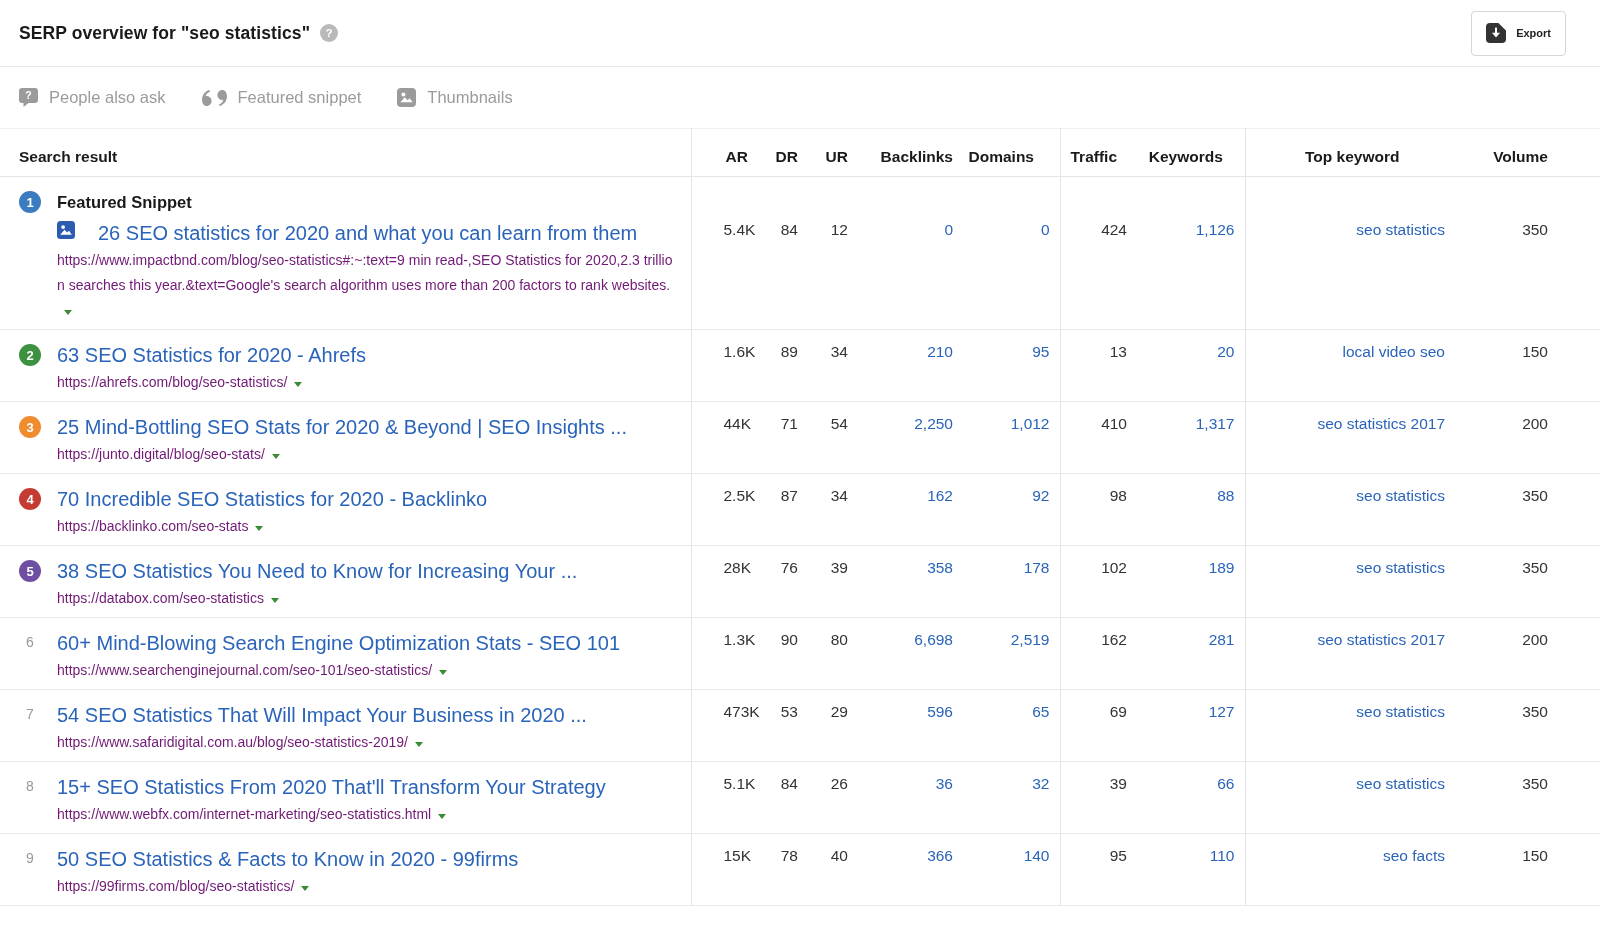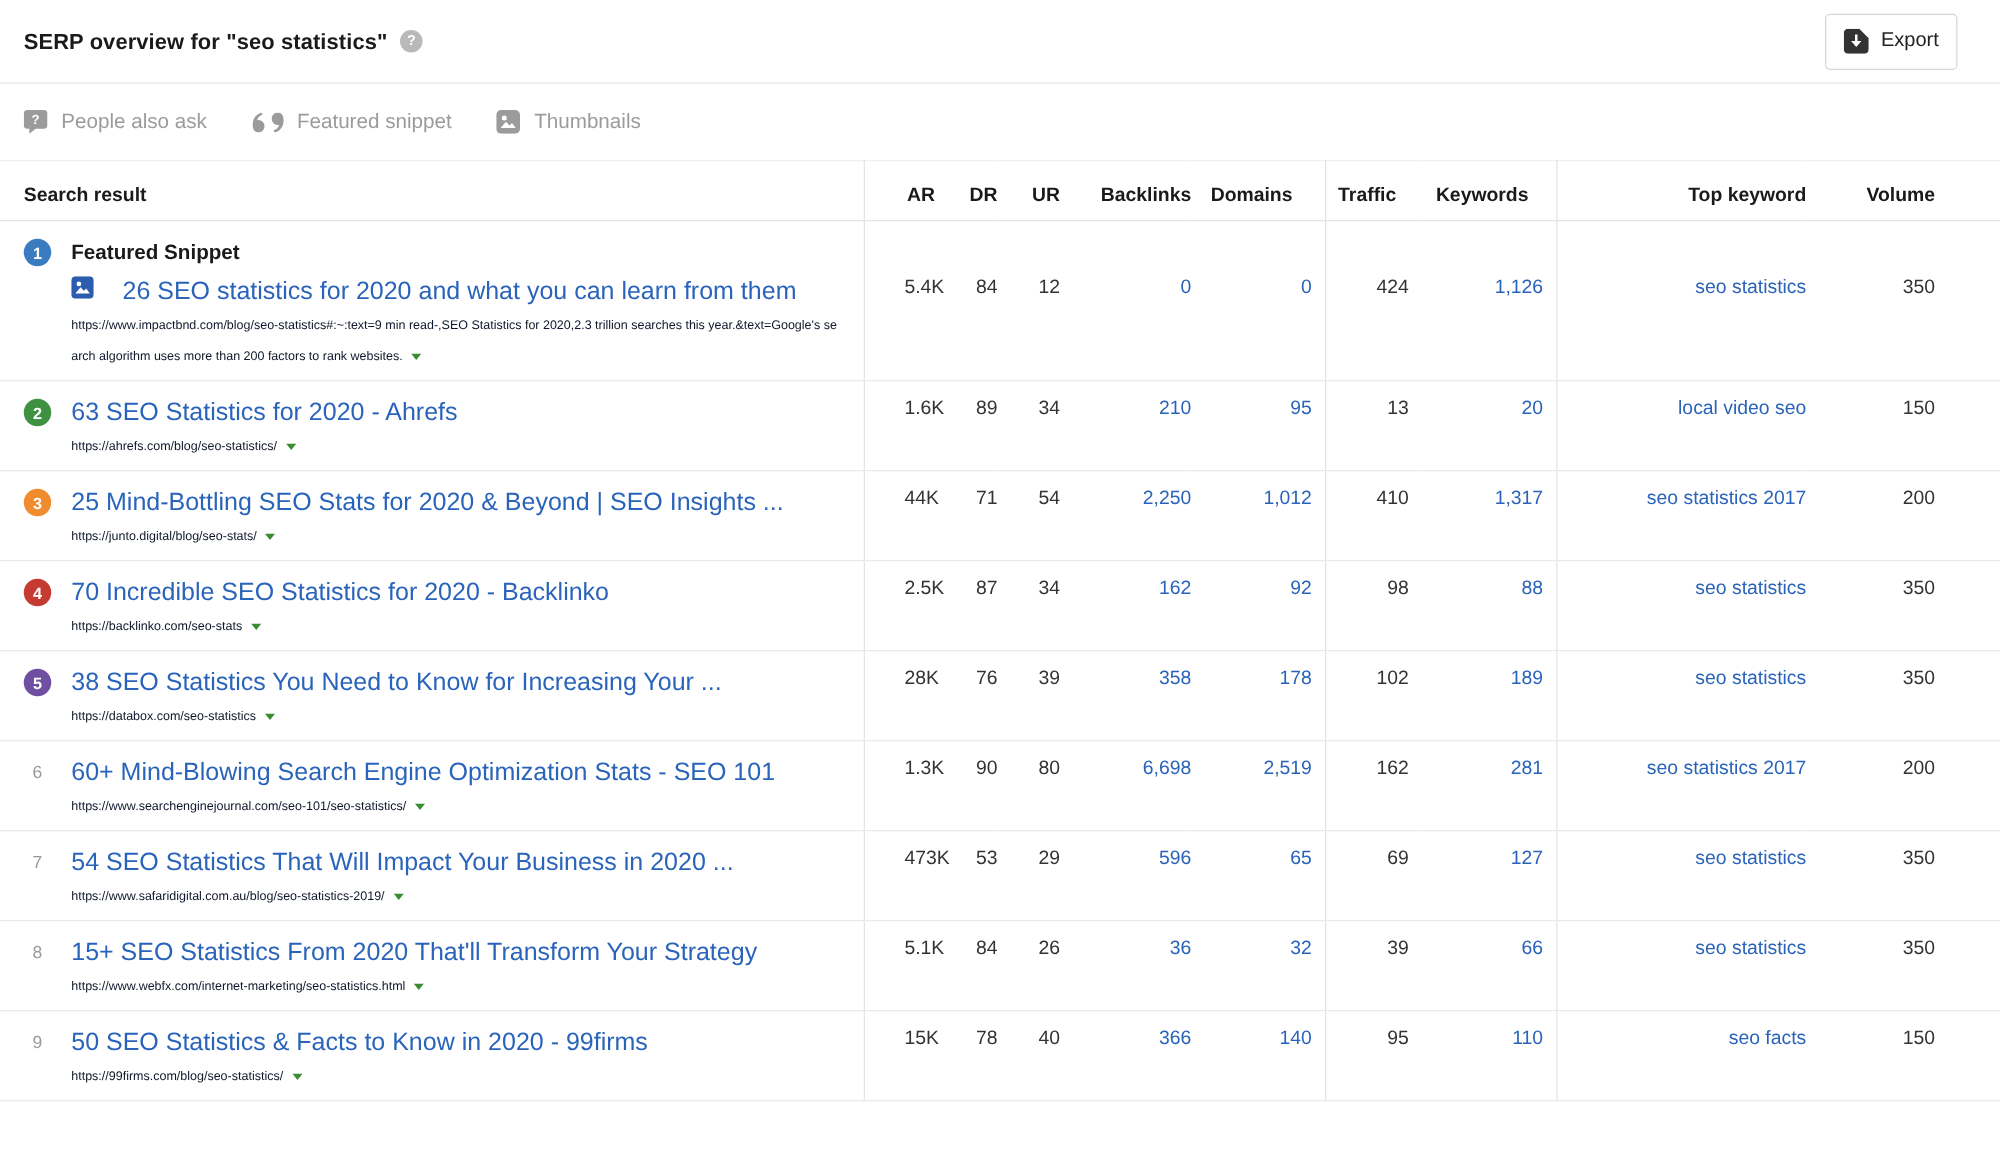--- a/index.html
+++ b/index.html
@@ -9,35 +9,35 @@
 
   
   .topbar { display:flex; align-items:center; justify-content:space-between;
             height:67px; padding:0 34px 0 19px; border-bottom:1px solid #e8e8e8; }
   .title-wrap { display:flex; align-items:center; gap:10px; }
   .page-title { margin:0; font-size:17.5px; font-weight:bold; color:#1a1a1a; letter-spacing:.1px; }
   .help { width:18px; height:18px; border-radius:50%; background:#b9b9b9; color:#fff;
           font-size:11.5px; font-weight:bold; display:flex; align-items:center; justify-content:center; cursor:pointer; }
   .export-btn { display:flex; align-items:center; gap:10px; height:45px; padding:0 14px;
                 background:#fff; border:1px solid #d6d6d6; border-radius:4px;
-                font-family:inherit; font-size:16px; color:#222; cursor:pointer; }
+                font-family:inherit; font-size:11px; color:#222; cursor:pointer;font-weight:bold; }
   .export-btn svg { display:block; }
 
   
   .filterbar { display:flex; align-items:center; gap:36px; height:61px; padding:0 19px; }
   .filter-item { display:flex; align-items:center; gap:11px; color:#9b9b9b; font-size:16.5px; cursor:pointer; }
   .filter-item svg { display:block; }
 
   
   table.serp { width:1600px; border-collapse:collapse; table-layout:fixed; }
   th { font-size:15.5px; font-weight:bold; color:#1a1a1a; text-align:right;
        padding:19px 0 10px 0; border-top:1px solid #f0f0f0; border-bottom:1px solid #e4e4e4;
        vertical-align:middle; cursor:pointer; }
   th.th-search { text-align:left; padding-left:19px; }
-  th.th-tk { text-align:right; padding-left:14px; }
+  th.th-tk { text-align:center; padding-left:14px; }
   th.pad10 { padding-right:10px;text-align:center; }
   th.vol, td.vol { padding-right:52px; }
   .b-r { border-right:1px solid #e4e4e4; }
 
   td { vertical-align:top; border-bottom:1px solid #eaeaea; padding:13px 0 0 0; font-size:15.5px; }
   td.num { text-align:right; }
   td.dark { color:#333;padding-left:32px; }
   td.pad10 { padding-right:10px; }
   td.tk { text-align:right; padding-left:14px; }
   td.shift { padding-top:44px; }            
@@ -47,21 +47,21 @@
   .search-flex { display:flex; align-items:flex-start; }
   .rank { flex:0 0 22px; width:22px; margin:0 16px 0 19px; }
   .badge { height:22px; border-radius:50%; color:#fff; font-size:13px; font-weight:bold;
            display:flex; align-items:center; justify-content:center; margin-top:1px; }
   .plain { color:#999; font-size:14px; display:flex; justify-content:center; padding-top:3px; }
   .result { flex:1; min-width:0; padding-right:18px; }
   .heading { font-size:16.5px; font-weight:bold; color:#1a1a1a; line-height:24px; margin-bottom:7px; }
   .tline { display:flex; gap:23px; line-height:24px; font-size:20px; }
   .title-link { color:#2a64ba; cursor:pointer; }
   .thumb { display:flex; }
-  .uline { margin-top:3px; line-height:25px; font-size:10px; color:#0f172a; word-break:break-all; }
+  .uline { margin-top:3px; line-height:25px; font-size:14px; color:#701a75; word-break:break-all; }
   .caret { display:inline-block; width:0; height:0; border-left:4.5px solid transparent;
            border-right:4.5px solid transparent; border-top:5.5px solid #3a8c33;
            margin-left:7px; cursor:pointer; }
 </style>
 </head>
 <body>
 
 <div class="page">
 
   <div class="topbar">

